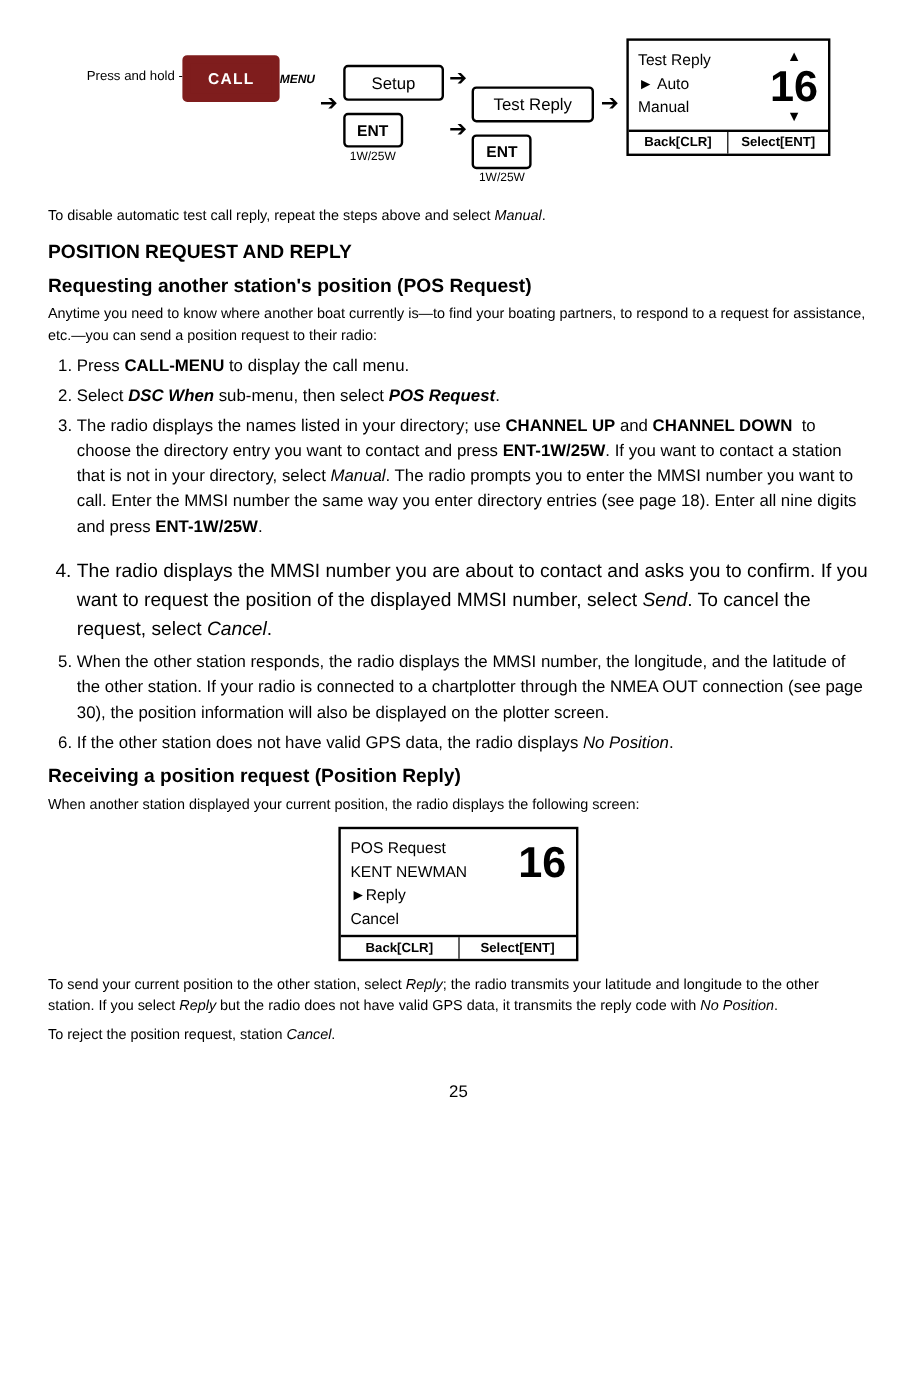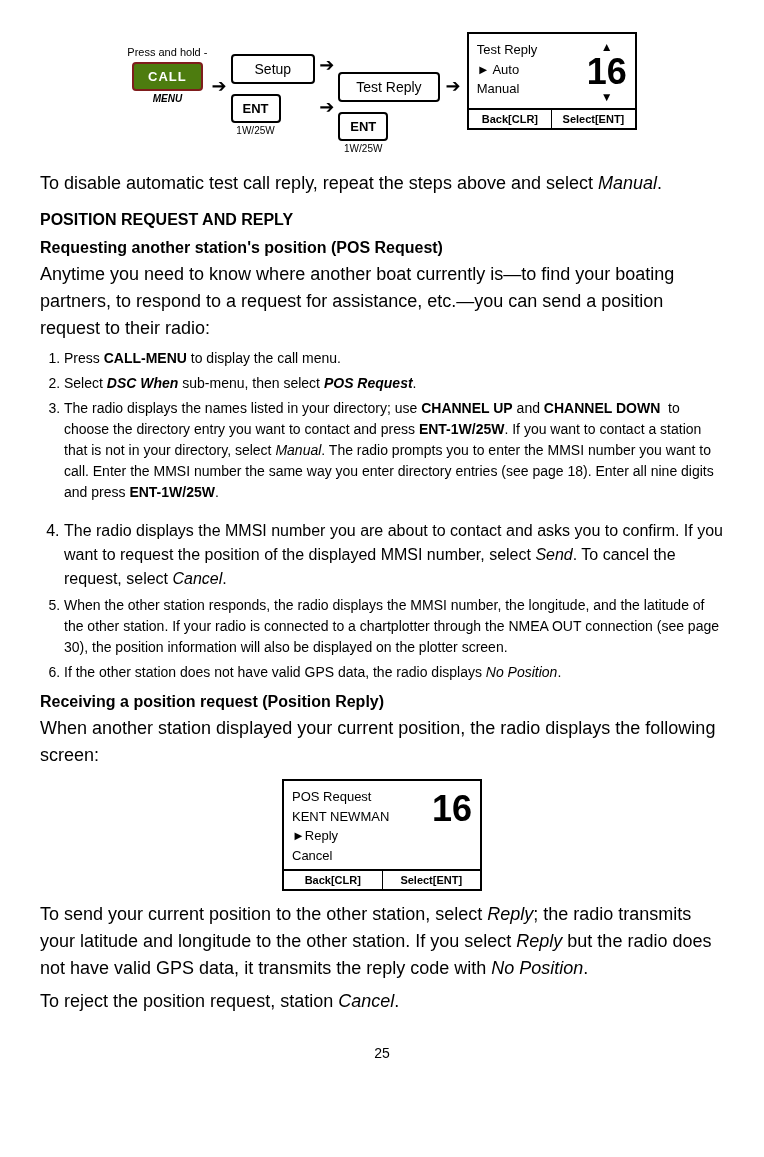--- a/index.html
+++ b/index.html
@@ -20,21 +20,21 @@
       margin: 14px 0 8px 0;
     }
 
     .subsection-title {
       font-size: 16px;
       font-weight: bold;
       margin: 10px 0 4px 0;
     }
 
     .body-text {
-      font-size: 18px;
+      font-size: 12px;
       line-height: 1.5;
       margin-bottom: 6px;
     }
 
     
     .pos-screen-wrapper {
       display: flex;
       justify-content: center;
       margin: 10px 0 10px 0;
     }
@@ -81,21 +81,21 @@
       display: flex;
       flex-direction: row;
       align-items: flex-start;
       gap: 0;
       justify-content: center;
       margin-bottom: 16px;
     }
 
     .diag-col1 {
       display: flex;
-      flex-direction: column;
+      flex-direction: row;
       align-items: center;
       margin-top: 28px;
     }
 
     .diag-col2 {
       display: flex;
       flex-direction: column;
       align-items: flex-start;
       margin-top: 36px;
       gap: 10px;
@@ -121,21 +121,21 @@
       margin-top: 14px;
     }
   </style>
 </head>
 <body>
 
 <div class="diag-outer">
 
   <div class="diag-col1">
     <div style="font-size:11px; margin-bottom:4px; white-space:nowrap;">Press and hold -</div>
-    <div style="background:#4d7c0f;color:#fff;font-weight:bold;font-size:13px;border:2px solid #7f1d1d;border-radius:4px;padding:5px 14px;letter-spacing:1px;">CALL</div>
+    <div style="background:#7f1d1d;color:#fff;font-weight:bold;font-size:13px;border:7px solid #7f1d1d;border-radius:4px;padding:5px 14px;letter-spacing:1px;">CALL</div>
     <div style="font-size:10px;font-style:italic;font-weight:bold;margin-top:2px;text-align:center;">MENU</div>
   </div>
 
   <div class="diag-arrow">➔</div>
 
   <div class="diag-col2">
 
     <div style="display:flex;align-items:center;gap:0;">
       <div style="border:2px solid #000;border-radius:4px;padding:5px 22px;font-size:14px;">Setup</div>
     </div>

